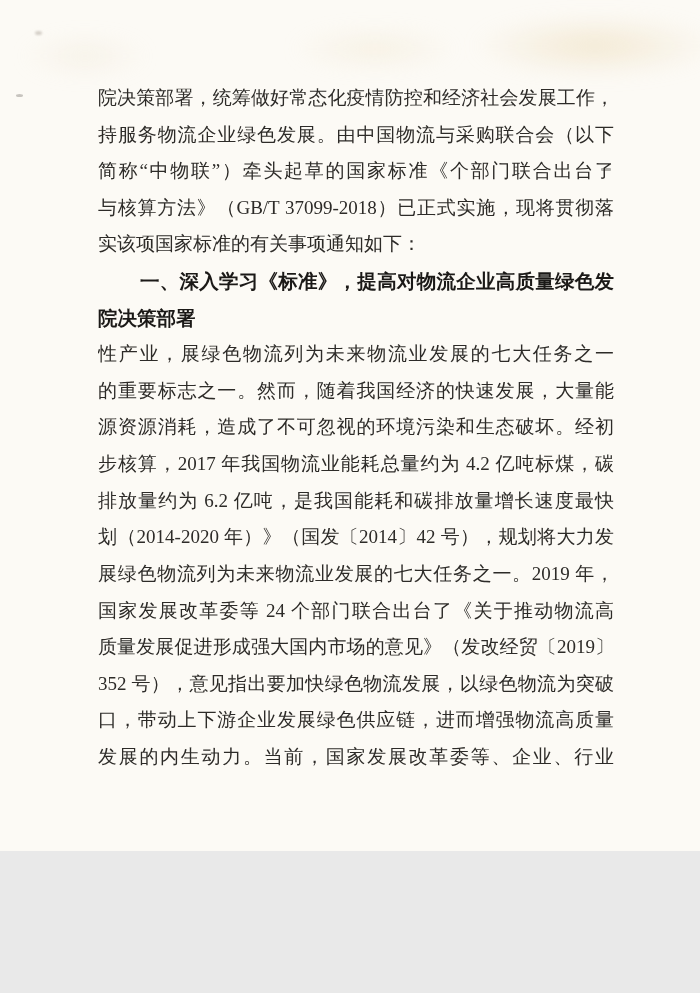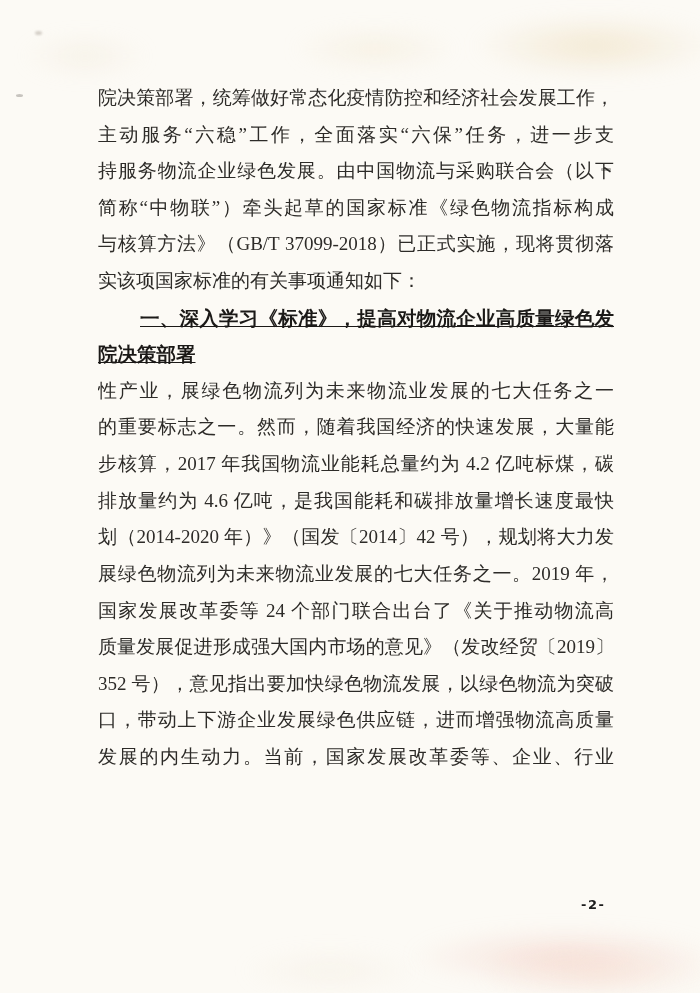--- a/index.html
+++ b/index.html
@@ -4,21 +4,21 @@
 <style>
   * { box-sizing: border-box; }
   html, body { margin: 0; padding: 0; }
   body {
     width: 700px; height: 993px;
     background: #e9e9e9;
     font-family: "Liberation Serif", serif;
   }
   .page {
     position: relative;
-    width: 700px; height: 993px;
+    width: 700px; height: 851px;
     background: #fcfaf5;
     overflow: hidden;
   }
   
   .smudge {
     position: absolute;
     pointer-events: none;
     filter: blur(9px);
     border-radius: 50%;
   }
@@ -62,21 +62,20 @@
     text-align: justify;
     text-align-last: justify;
     text-justify: inter-character;
   }
   .line.indent { text-indent: 42px; }
   .line.heading {
     font-family: "Liberation Sans", sans-serif;
     font-weight: bold;
     font-size: 19.5px;
     color: #1b1917;
-    text-decoration: underline;
   }
   .page-num {
     position: absolute;
     left: 581px;
     top: 897px;
     font-family: "DejaVu Sans", sans-serif;
     font-weight: bold;
     font-size: 13px;
     letter-spacing: 1.5px;
     color: #1c1c1c;
@@ -92,31 +91,31 @@
   <div class="smudge smudge-top-left"></div>
   <div class="smudge smudge-bottom-pink-1"></div>
   <div class="smudge smudge-bottom-pink-2"></div>
   <div class="smudge smudge-bottom-left"></div>
   <div class="speck speck-1"></div>
   <div class="speck speck-2"></div>
   <div class="speck speck-dash"></div>
 
   <div class="textblock">
       <div class="line body fill">院决策部署，统筹做好常态化疫情防控和经济社会发展工作，</div>
-      <div class="line body fill">主动服务“六稳”工作，全面落实“六保”任务，进一步支</div>
       <div class="line body fill">持服务物流企业绿色发展。由中国物流与采购联合会（以下</div>
-      <div class="line body fill">简称“中物联”）牵头起草的国家标准《绿色物流指标构成</div>
+      <div class="line body fill">简称“中物联”）牵头起草的国家标准《个部门联合出台了</div>
       <div class="line body fill">与核算方法》（GB/T 37099-2018）已正式实施，现将贯彻落</div>
       <div class="line body">实该项国家标准的有关事项通知如下：</div>
       <div class="line heading indent fill">一、深入学习《标准》，提高对物流企业高质量绿色发</div>
       <div class="line heading">院决策部署</div>
       <div class="line body fill">性产业，展绿色物流列为未来物流业发展的七大任务之一</div>
       <div class="line body fill">的重要标志之一。然而，随着我国经济的快速发展，大量能</div>
+      <div class="line body fill">源资源消耗，造成了不可忽视的环境污染和生态破坏。经初</div>
       <div class="line body fill">步核算，2017 年我国物流业能耗总量约为 4.2 亿吨标煤，碳</div>
-      <div class="line body fill">排放量约为 4.6 亿吨，是我国能耗和碳排放量增长速度最快</div>
+      <div class="line body fill">排放量约为 6.2 亿吨，是我国能耗和碳排放量增长速度最快</div>
       <div class="line body fill">划（2014-2020 年）》（国发〔2014〕42 号），规划将大力发</div>
       <div class="line body fill">展绿色物流列为未来物流业发展的七大任务之一。2019 年，</div>
       <div class="line body fill">国家发展改革委等 24 个部门联合出台了《关于推动物流高</div>
       <div class="line body fill">质量发展促进形成强大国内市场的意见》（发改经贸〔2019〕</div>
       <div class="line body fill">352 号），意见指出要加快绿色物流发展，以绿色物流为突破</div>
       <div class="line body fill">口，带动上下游企业发展绿色供应链，进而增强物流高质量</div>
       <div class="line body fill">发展的内生动力。当前，国家发展改革委等、企业、行业</div>
     </div>
 
   <div class="page-num">-2-</div>

